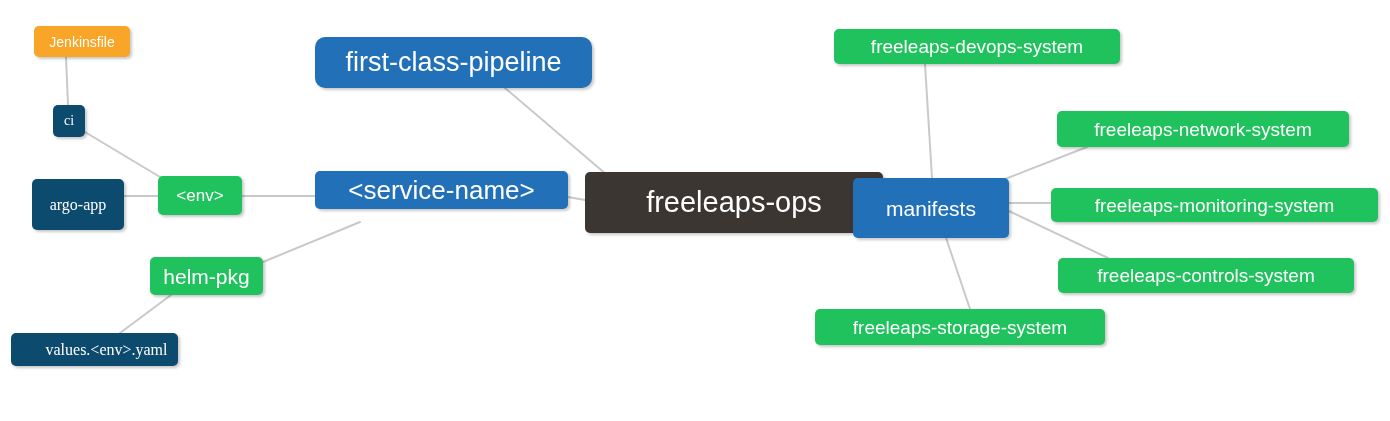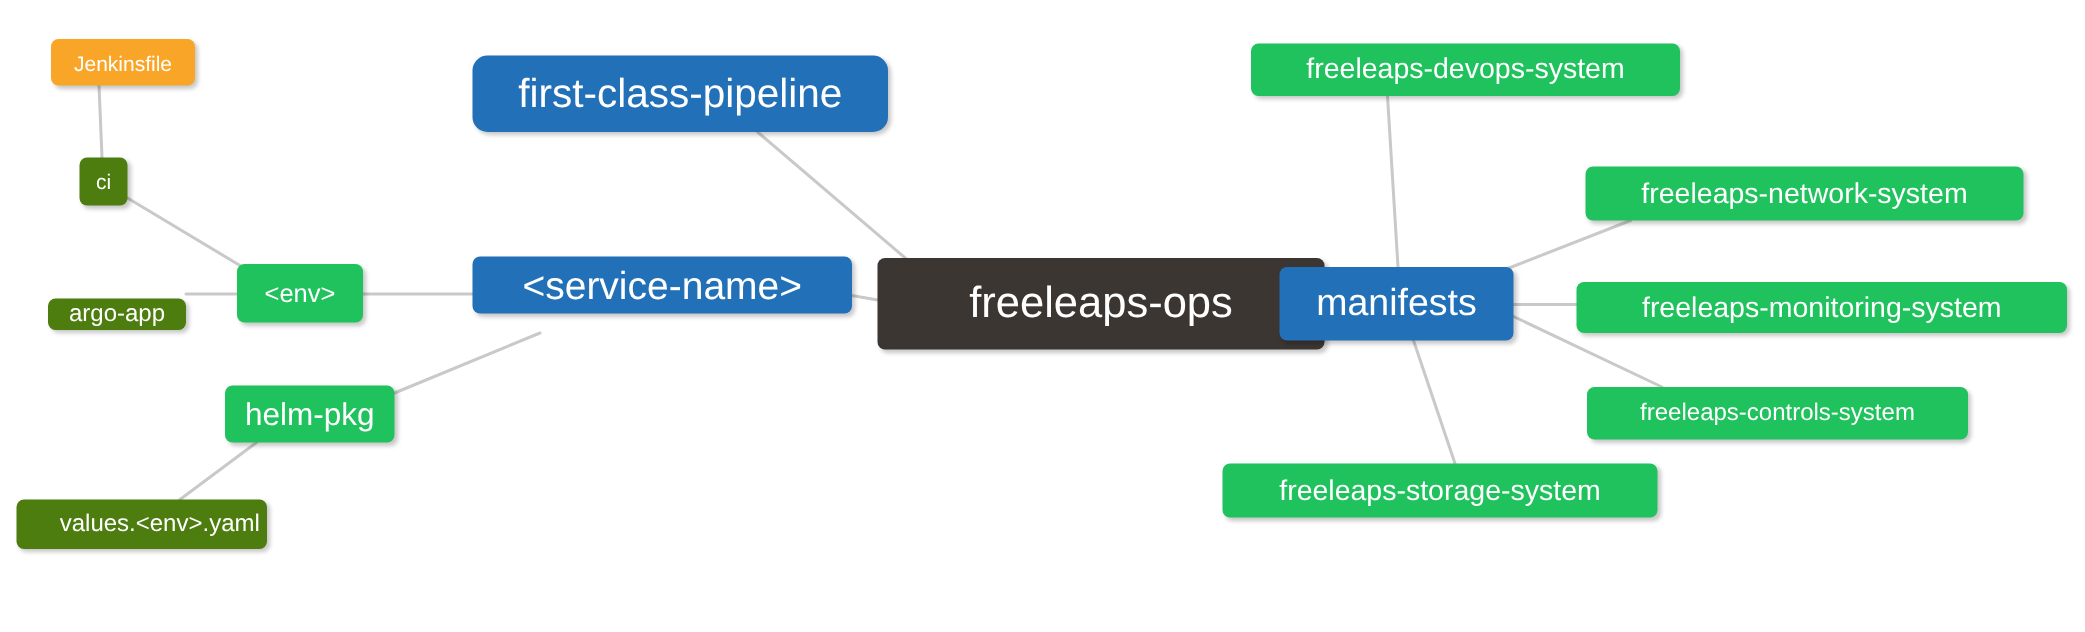--- a/index.html
+++ b/index.html
@@ -36,21 +36,21 @@
     color: #ffffff;
     white-space: nowrap;
     line-height: 1;
     box-shadow: 2px 2px 3px rgba(0,0,0,0.22);
     user-select: none;
   }
   .n-root   { background: #3c3633; }
   .n-blue   { background: #2170b8; }
   .n-green  { background: #1fc25c; }
   .n-orange { background: #f9a527; }
-  .n-red    { background: #4d7c0f; }
+  .n-red    { background: #0c4a6e; font-family: Liberation Serif, serif; }
 </style>
 </head>
 <body>
 
 <div id="canvas">
   <svg id="edges" viewBox="0 0 1390 421" preserveAspectRatio="none" aria-hidden="true">
       <line x1="585" y1="200" x2="568" y2="197" stroke="#c9c9c9" stroke-width="2" stroke-linecap="round"></line>
       <line x1="607" y1="175" x2="505" y2="88" stroke="#c9c9c9" stroke-width="2" stroke-linecap="round"></line>
       <line x1="847" y1="202" x2="853" y2="200" stroke="#c9c9c9" stroke-width="2" stroke-linecap="round"></line>
       <line x1="315" y1="196" x2="242" y2="196" stroke="#c9c9c9" stroke-width="2" stroke-linecap="round"></line>
@@ -62,26 +62,26 @@
       <line x1="932" y1="178" x2="925" y2="64" stroke="#c9c9c9" stroke-width="2" stroke-linecap="round"></line>
       <line x1="1000" y1="181" x2="1087" y2="147" stroke="#c9c9c9" stroke-width="2" stroke-linecap="round"></line>
       <line x1="1009" y1="203" x2="1051" y2="203" stroke="#c9c9c9" stroke-width="2" stroke-linecap="round"></line>
       <line x1="1009" y1="211" x2="1108" y2="258" stroke="#c9c9c9" stroke-width="2" stroke-linecap="round"></line>
       <line x1="941" y1="223" x2="970" y2="309" stroke="#c9c9c9" stroke-width="2" stroke-linecap="round"></line>
     </svg>
   <div id="nodes">
       <div class="node n-root" style="left: 585px; top: 172px; width: 298px; height: 61px; font-size: 29px;">freeleaps-ops</div>
       <div class="node n-blue" style="left: 315px; top: 171px; width: 253px; height: 38px; font-size: 26px;">&lt;service-name&gt;</div>
       <div class="node n-blue" style="left: 315px; top: 37px; width: 277px; height: 51px; font-size: 27px; border-radius: 10px;">first-class-pipeline</div>
-      <div class="node n-blue" style="left: 853px; top: 178px; width: 156px; height: 49px; font-size: 25px;">manifests</div>
+      <div class="node n-blue" style="left: 853px; top: 178px; width: 156px; height: 60px; font-size: 21px;">manifests</div>
       <div class="node n-green" style="left: 158px; top: 176px; width: 84px; height: 39px; font-size: 17px; text-align: center;">&lt;env&gt;</div>
       <div class="node n-green" style="left: 150px; top: 257px; width: 113px; height: 38px; font-size: 21px;">helm-pkg</div>
       <div class="node n-orange" style="left: 34px; top: 26px; width: 96px; height: 31px; font-size: 14px;">Jenkinsfile</div>
       <div class="node n-red" style="left: 53px; top: 105px; width: 32px; height: 32px; font-size: 14px;">ci</div>
-      <div class="node n-red" style="left: 32px; top: 179px; width: 92px; height: 21px; font-size: 16px; margin-top: 20px;">argo-app</div>
+      <div class="node n-red" style="left: 32px; top: 179px; width: 92px; height: 51px; font-size: 16px;">argo-app</div>
       <div class="node n-red" style="left: 11px; top: 333px; width: 167px; height: 33px; font-size: 16px; padding-left: 24px;">values.&lt;env&gt;.yaml</div>
       <div class="node n-green" style="left: 799px; top: 29px; width: 286px; height: 35px; font-size: 19px; margin-left: 35px;">freeleaps-devops-system</div>
       <div class="node n-green" style="left: 1057px; top: 111px; width: 292px; height: 36px; font-size: 19px; text-align: center;">freeleaps-network-system</div>
       <div class="node n-green" style="left: 1051px; top: 188px; width: 327px; height: 34px; font-size: 19px;">freeleaps-monitoring-system</div>
-      <div class="node n-green" style="left: 1058px; top: 258px; width: 254px; height: 35px; font-size: 16px;">freeleaps-controls-system</div>
+      <div class="node n-green" style="left: 1058px; top: 258px; width: 296px; height: 35px; font-size: 19px;">freeleaps-controls-system</div>
       <div class="node n-green" style="left: 815px; top: 309px; width: 290px; height: 36px; font-size: 19px;">freeleaps-storage-system</div>
     </div>
 </div>
 
 </body></html>

